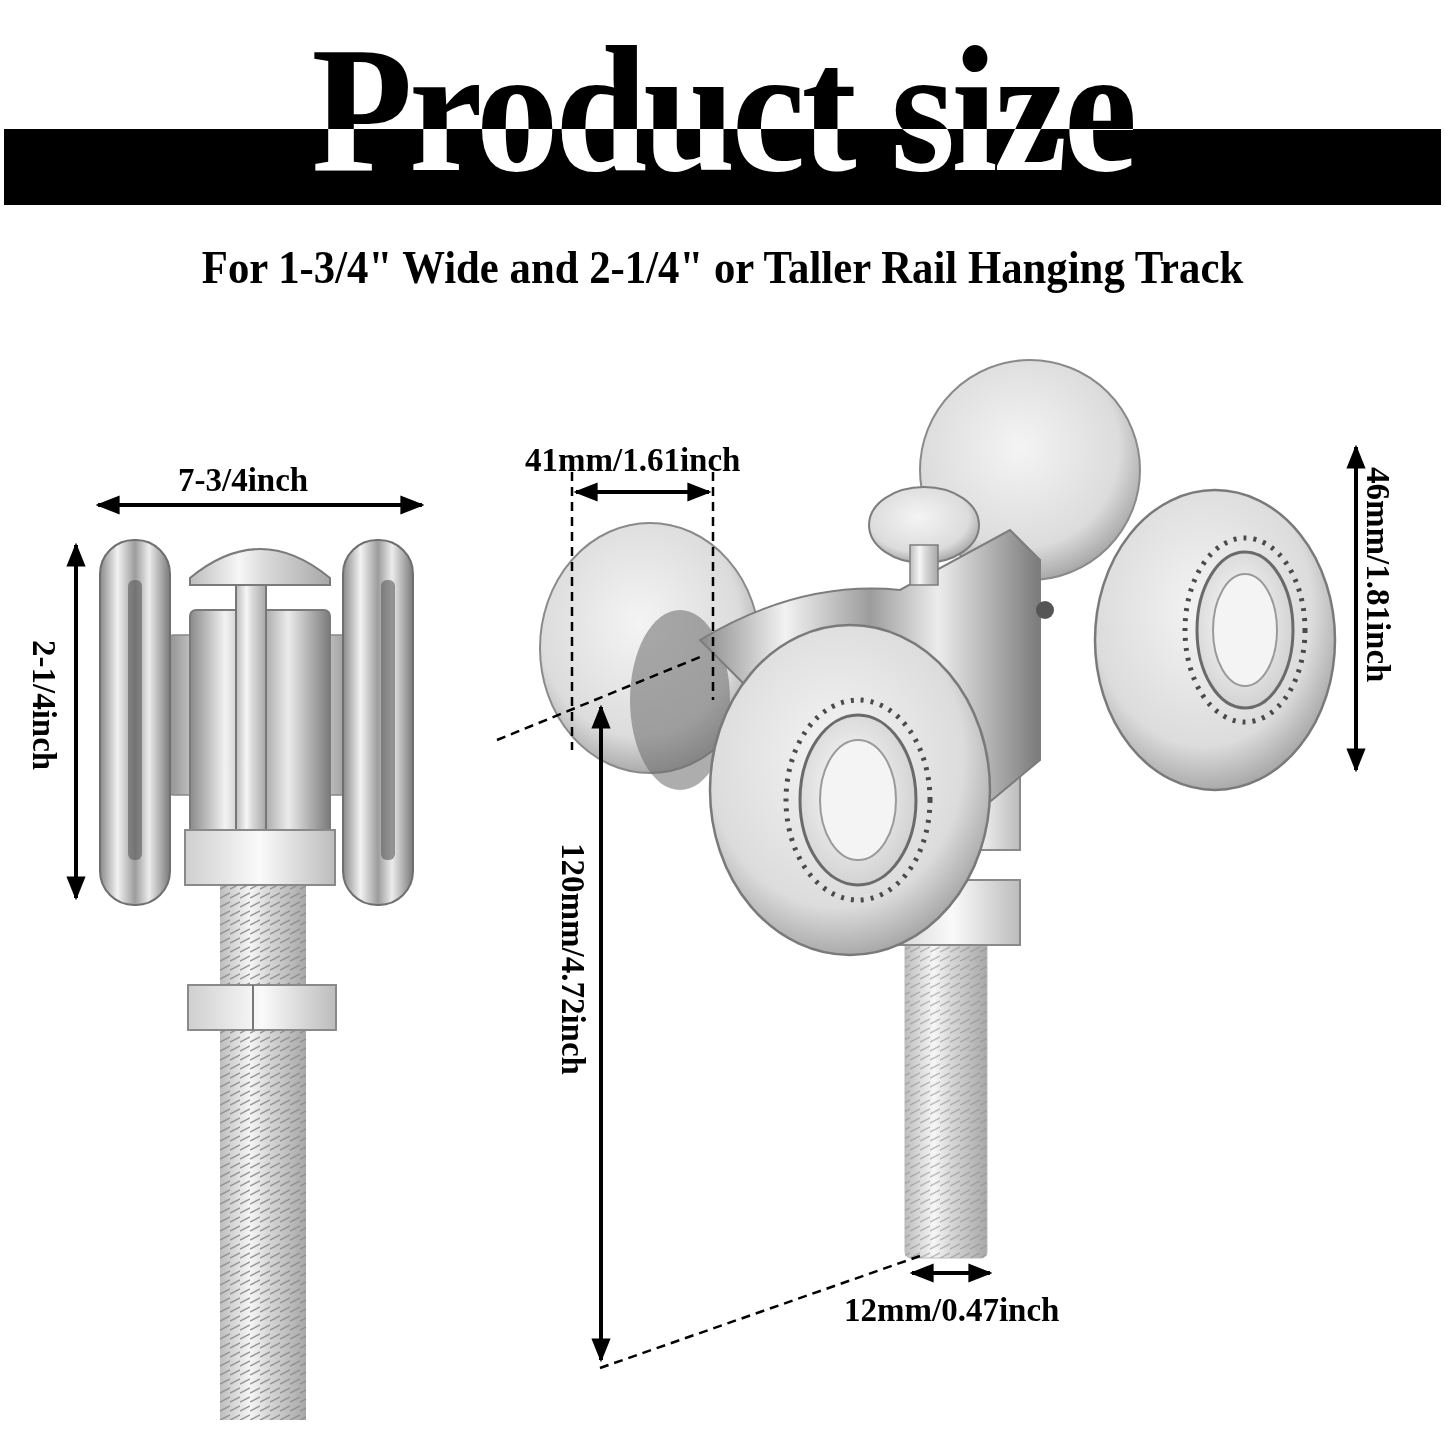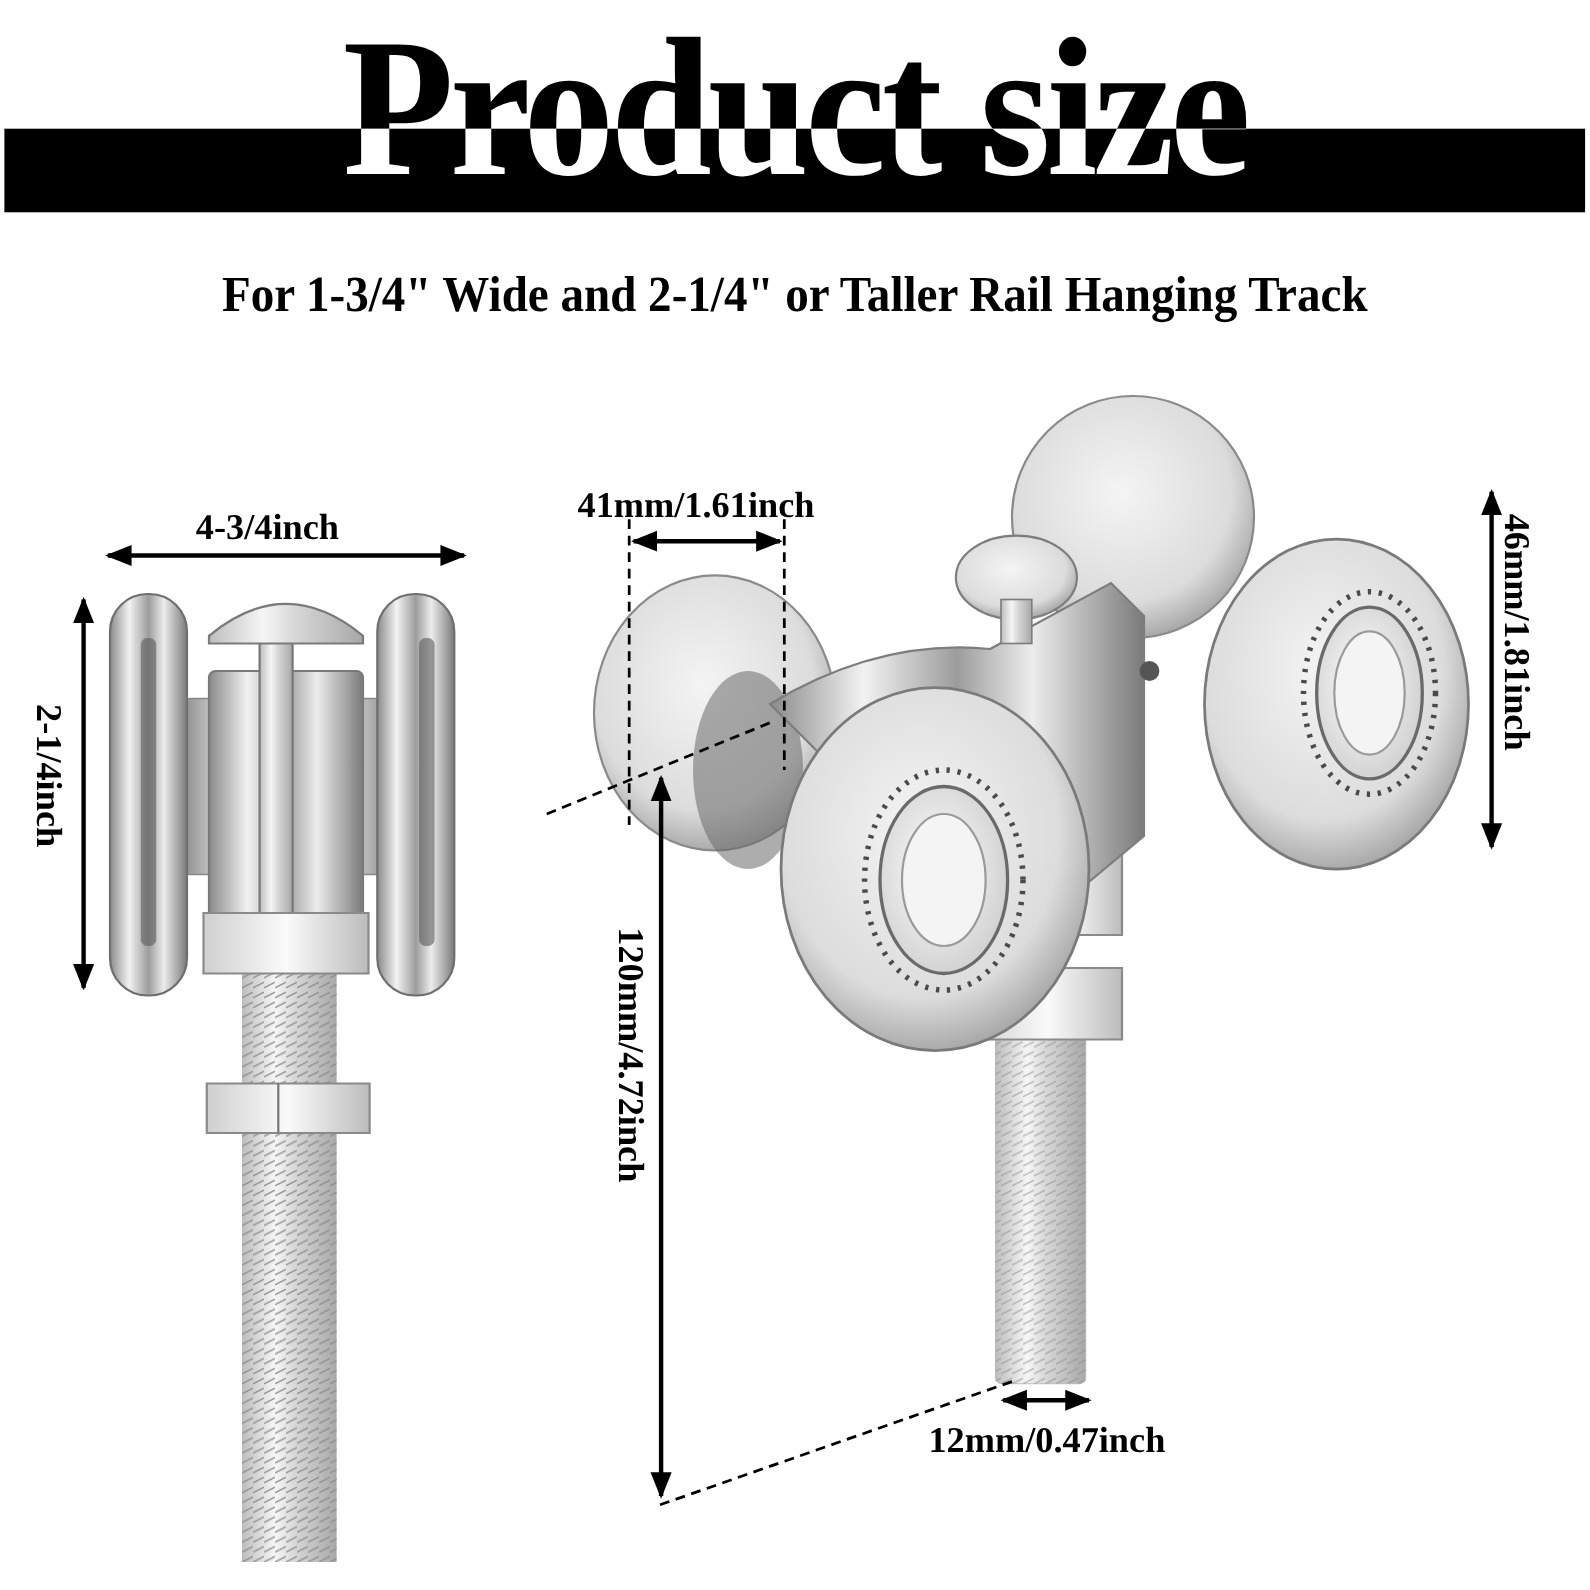--- a/index.html
+++ b/index.html
@@ -1,20 +1,20 @@
 <!DOCTYPE html>
 <html><head>
 <meta charset="utf-8">
 <style>
   html, body { margin: 0; padding: 0; background: #ffffff; }
   body { width: 1445px; height: 1445px; position: relative; overflow: hidden; font-family: "DejaVu Serif", "Liberation Serif", serif; }
   .abs { position: absolute; }
 
   
-  .title-wrap { position: absolute; left: 0; top: 0; width: 1285px; height: 200px; }
+  .title-wrap { position: absolute; left: 0; top: 12px; width: 1285px; height: 200px; }
   .band { position: absolute; left: 4px; top: 117px; width: 1437px; height: 76px; background: #000; }
   .title-layer { position: absolute; left: 0; top: 0; width: 1445px; height: 200px; }
   .title-text {
     position: absolute; left: 0; width: 1445px; top: 8px; text-align: center;
     font-family: "Liberation Serif", "DejaVu Serif", serif; font-weight: bold;
     font-size: 180px; line-height: 180px; letter-spacing: -4px;
     transform: scaleX(0.92); transform-origin: 50% 50%;
     white-space: nowrap;
   }
   .title-black { clip-path: inset(0 0 83px 0); }
@@ -154,19 +154,19 @@
 
   <line x1="1356" y1="447" x2="1356" y2="770" stroke="#000" stroke-width="4" marker-start="url(#arrowEnd)" marker-end="url(#arrowEnd)"></line>
 
   <line x1="497" y1="740" x2="705" y2="655" stroke="#000" stroke-width="2.5" stroke-dasharray="9 6"></line>
   <line x1="601" y1="707" x2="601" y2="1360" stroke="#000" stroke-width="4" marker-start="url(#arrowEnd)" marker-end="url(#arrowEnd)"></line>
   <line x1="600" y1="1368" x2="920" y2="1256" stroke="#000" stroke-width="2.5" stroke-dasharray="9 6"></line>
 
   <line x1="912" y1="1273" x2="990" y2="1273" stroke="#000" stroke-width="4" marker-start="url(#arrowEnd)" marker-end="url(#arrowEnd)"></line>
 </svg>
 
-<div class="abs dim-label" style="left:178px; top:462px;">4-3/4inch</div>
+<div class="abs dim-label" style="left:178px; top:462px;">7-3/4inch</div>
 <div class="abs dim-label vert" style="left:62px; top:640px;">2-1/4inch</div>
 
 <div class="abs dim-label" style="left:525px; top:442px;">41mm/1.61inch</div>
 <div class="abs dim-label vert" style="left:1396px; top:467px;">46mm/1.81inch</div>
 <div class="abs dim-label vert" style="left:591px; top:843px;">120mm/4.72inch</div>
 <div class="abs dim-label" style="left:844px; top:1292px;">12mm/0.47inch</div>
 
 </body></html>

